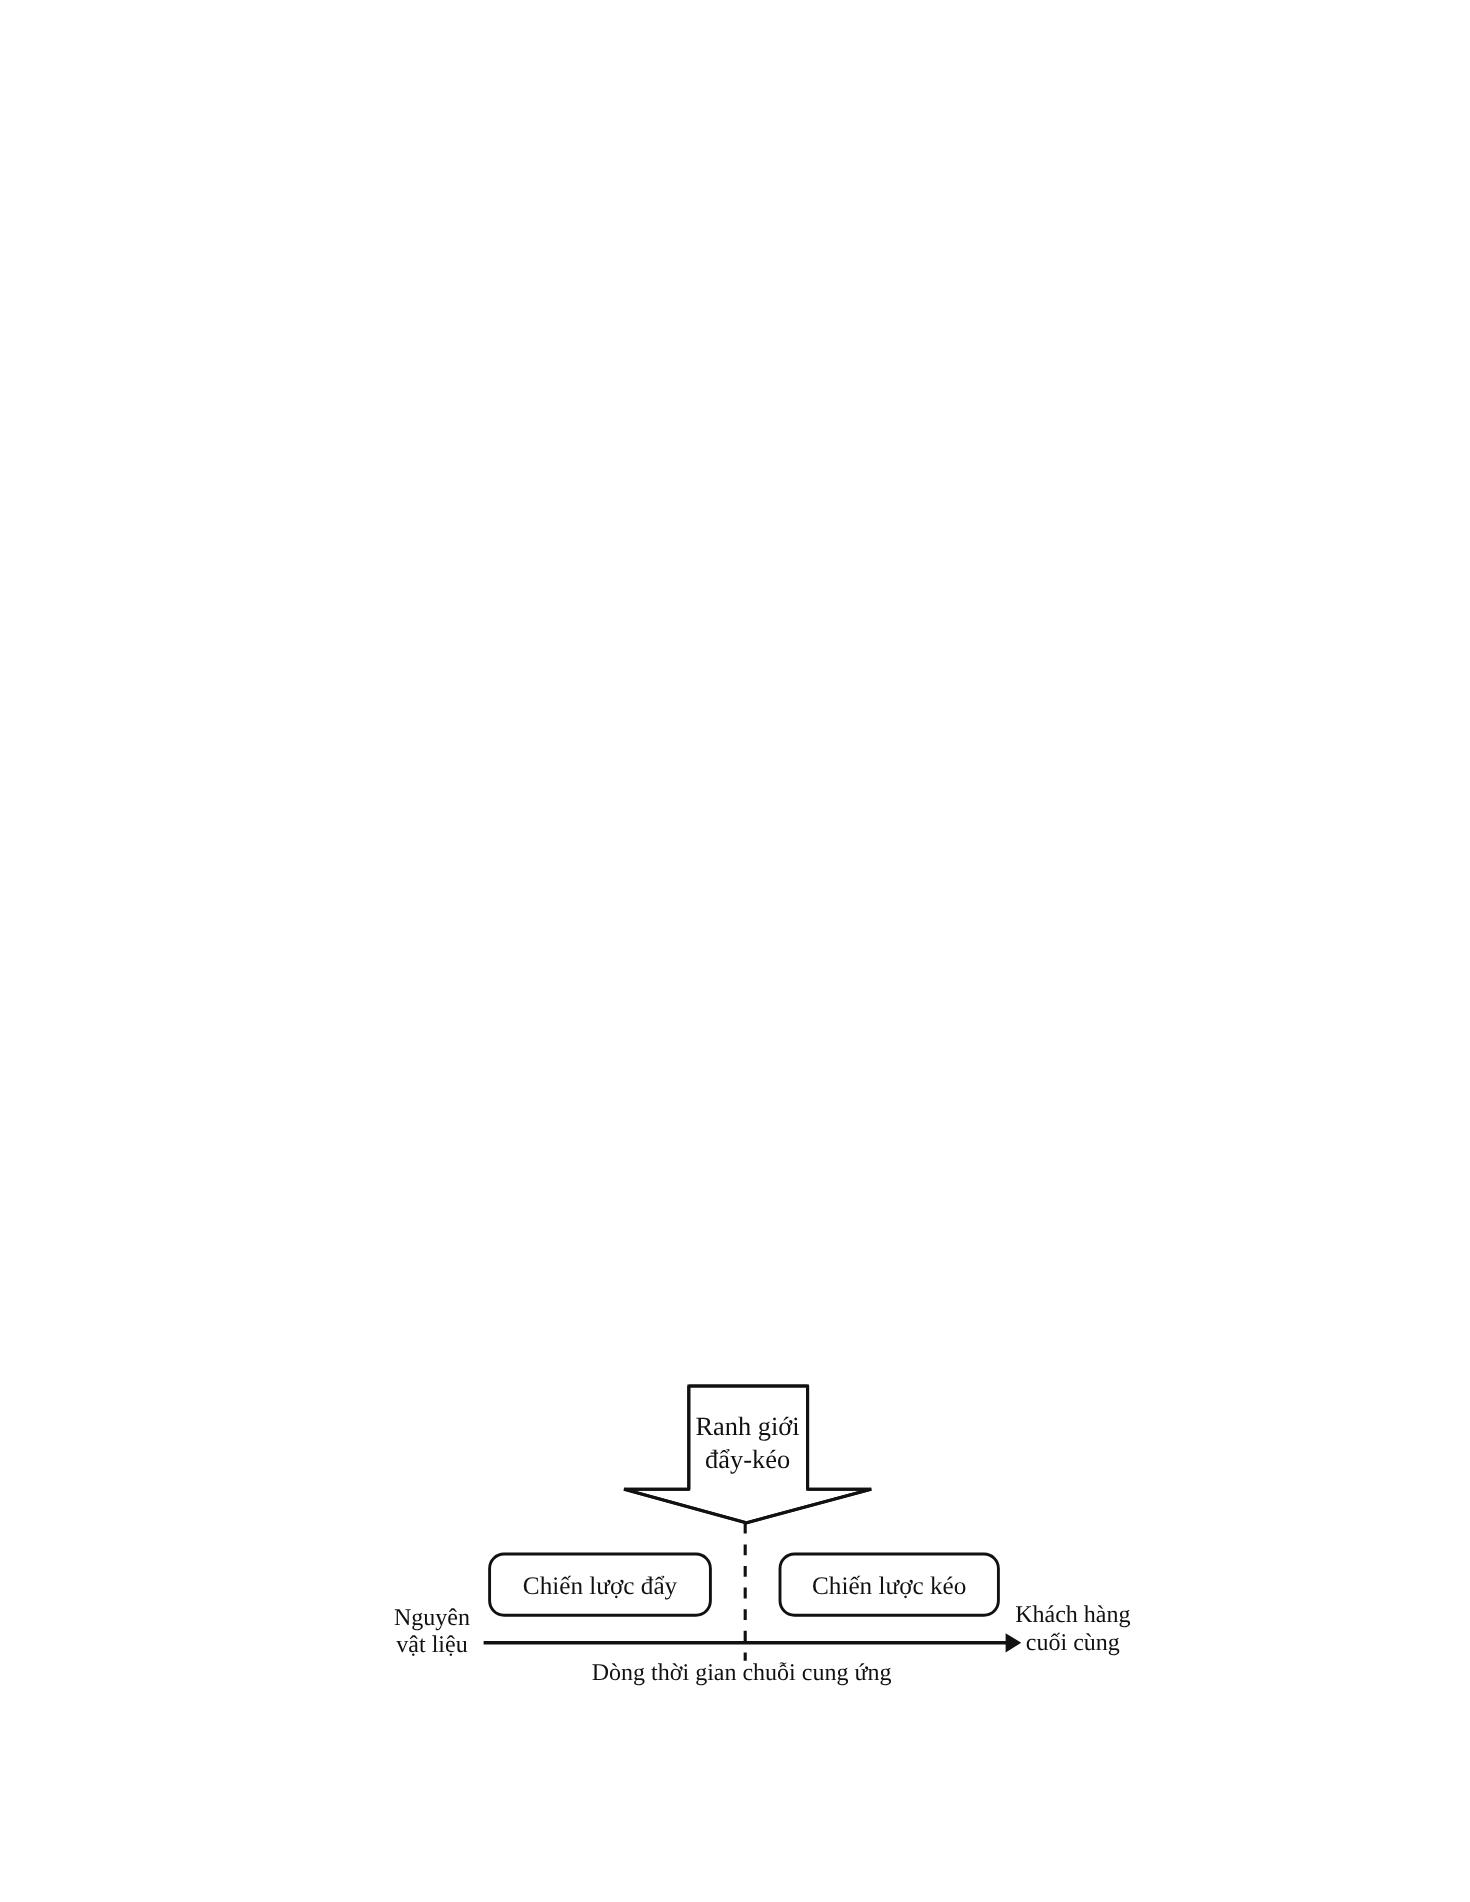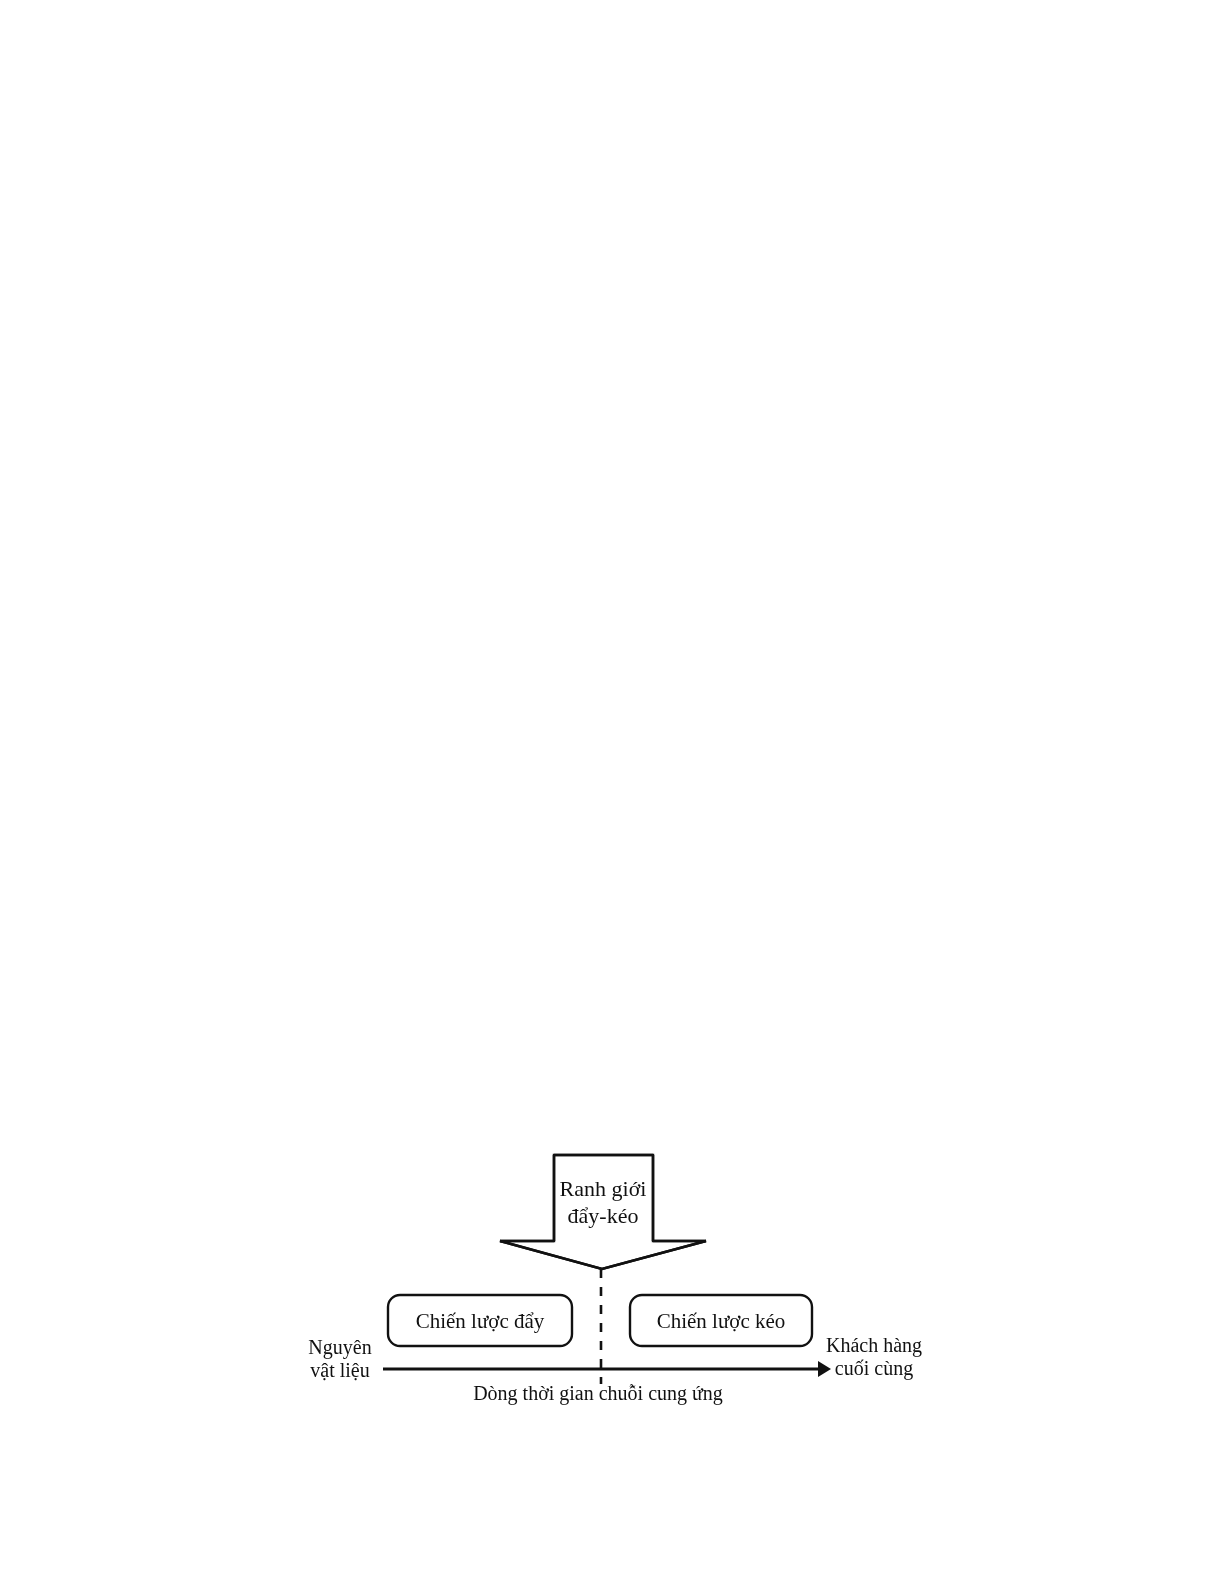--- a/index.html
+++ b/index.html
@@ -11,20 +11,21 @@
   body {
     font-family: "Liberation Serif", "DejaVu Serif", serif;
     color: #1a1a1a;
   }
   #page {
     position: relative;
     width: 970px;
     height: 1585px;
     background: #ffffff;
     overflow: hidden;
+    margin-left: 20px;
   }
   #diagram {
     position: absolute;
     left: 0;
     top: 0;
     width: 1225px;
     height: 1585px;
   }
   svg text {
     font-family: "Liberation Serif", "DejaVu Serif", serif;

